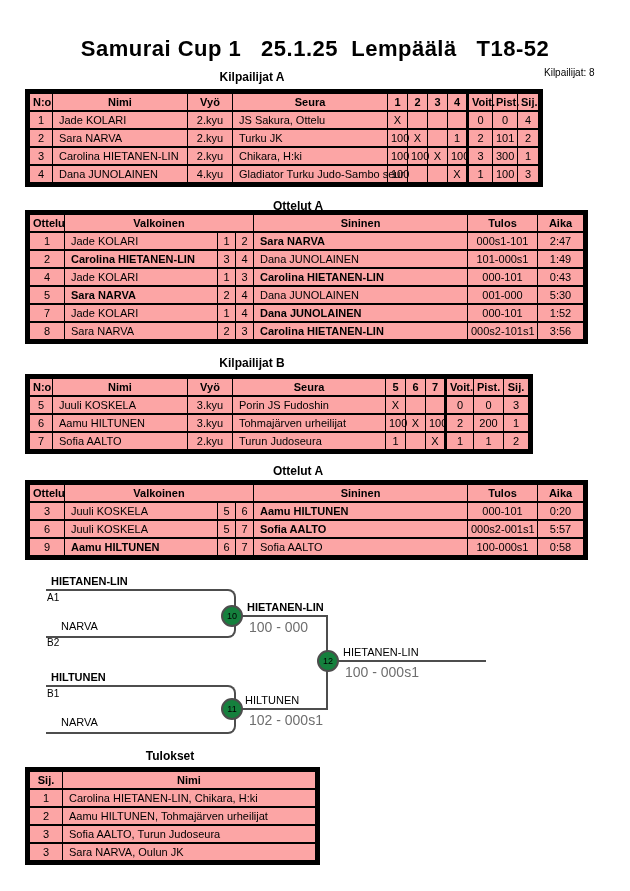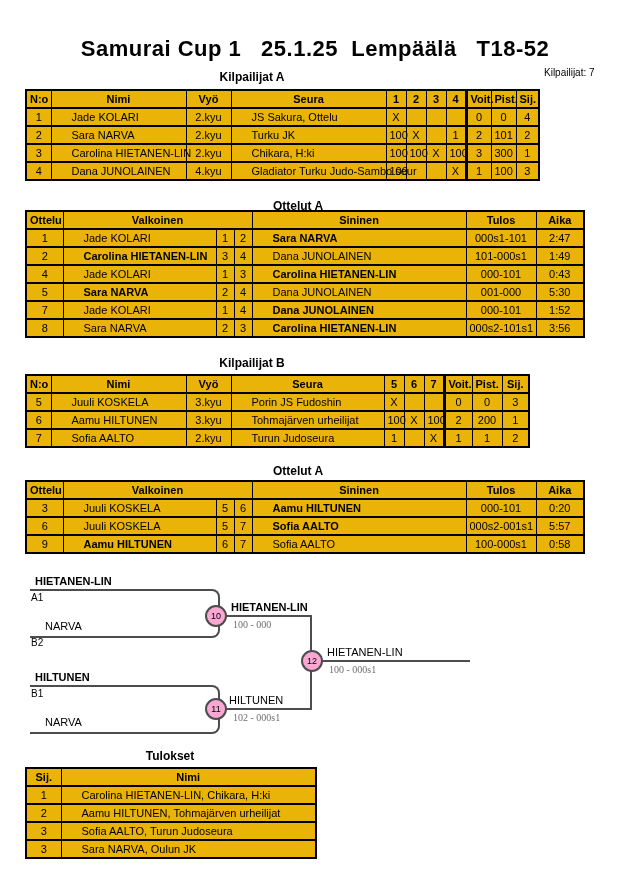--- a/index.html
+++ b/index.html
@@ -11,54 +11,54 @@
   .page-title{
     top:36px;left:0;width:630px;text-align:center;
     font-size:22px;font-weight:bold;white-space:pre;letter-spacing:.5px;
   }
   .sect{
     position:absolute;font-weight:bold;font-size:12px;transform:translateX(-50%);
     white-space:nowrap;
   }
   .count-label{left:544px;top:67px;font-size:10px;}
   table{
-    position:absolute;border-collapse:collapse;table-layout:fixed;background:#eab308;
-    border:2px solid #000000;
+    position:absolute;border-collapse:collapse;table-layout:fixed;background:#fca5a5;
+    border:5px solid #000000;
   }
   th,td{
     font-size:11px;height:16px;line-height:16px;padding:0 3px;
     border:1px solid #000;white-space:nowrap;overflow:visible;
     font-weight:normal;text-align:center;
   }
   th{font-weight:bold;border-bottom:2px solid #000;}
   td{border-top:2px solid #000;}
-  .l{text-align:left;padding-left:20px;}
+  .l{text-align:left;padding-left:6px;}
   .b{font-weight:bold;}
   .gl{border-left:3px solid #000;}
   .ovf{overflow:visible;}
   
   .br-box{
     position:absolute;border:2px solid #4d4d4d;border-left:none;
     border-radius:0 8px 8px 0;
   }
   .br-hline{position:absolute;border-top:2px solid #4d4d4d;height:0;}
   .br-vline{position:absolute;border-left:2px solid #4d4d4d;width:0;}
   .br-name{position:absolute;font-size:11px;white-space:nowrap;}
   .br-code{position:absolute;font-size:10px;white-space:nowrap;}
-  .br-score{position:absolute;font-size:10px;color:#6e6e6e;white-space:nowrap;font-family:Liberation Serif, serif;}
+  .br-score{position:absolute;font-size:14px;color:#6e6e6e;white-space:nowrap;}
   .br-circle{
     position:absolute;width:18px;height:18px;border:2px solid #4d4d4d;border-radius:50%;
-    background:#f9a8d4;font-size:9px;line-height:18px;text-align:center;z-index:3;
+    background:#15803d;font-size:9px;line-height:18px;text-align:center;z-index:3;
   }
 </style>
 </head>
 <body>
 
 <div class="abs page-title">Samurai Cup 1   25.1.25  Lempäälä   T18-52</div>
-<div class="abs count-label">Kilpailijat: 7</div>
+<div class="abs count-label">Kilpailijat: 8</div>
 
 <div class="sect" style="left:252px;top:70px;">Kilpailijat A</div>
 <table style="left:25px;top:89px;width:513px;">
   <colgroup>
       <col style="width:25px">
       <col style="width:135px">
       <col style="width:45px">
       <col style="width:155px">
       <col style="width:20px">
       <col style="width:20px">
@@ -321,21 +321,21 @@
     <td class="l b">Aamu HILTUNEN</td>
     <td>6</td>
     <td>7</td>
     <td class="l">Sofia AALTO</td>
     <td>100-000s1</td>
     <td>0:58</td>
   </tr>
 </tbody>
   </table>
 
-<div class="abs" style="left:0;top:0;width:576px;height:891px;pointer-events:none;">
+<div class="abs" style="left:16px;top:0;width:576px;height:891px;pointer-events:none;">
 
   <div class="br-box" style="left:30px;top:589px;width:188px;height:45px;"></div>
   <div class="br-name b" style="left:35px;top:575px;">HIETANEN-LIN</div>
   <div class="br-code" style="left:31px;top:592px;">A1</div>
   <div class="br-name" style="left:45px;top:620px;">NARVA</div>
   <div class="br-code" style="left:31px;top:637px;">B2</div>
   <div class="br-hline" style="left:218px;top:615px;width:94px;"></div>
   <div class="br-circle" style="left:205px;top:605px;">10</div>
   <div class="br-name b" style="left:231px;top:601px;">HIETANEN-LIN</div>
   <div class="br-score" style="left:233px;top:619px;">100 - 000</div>

